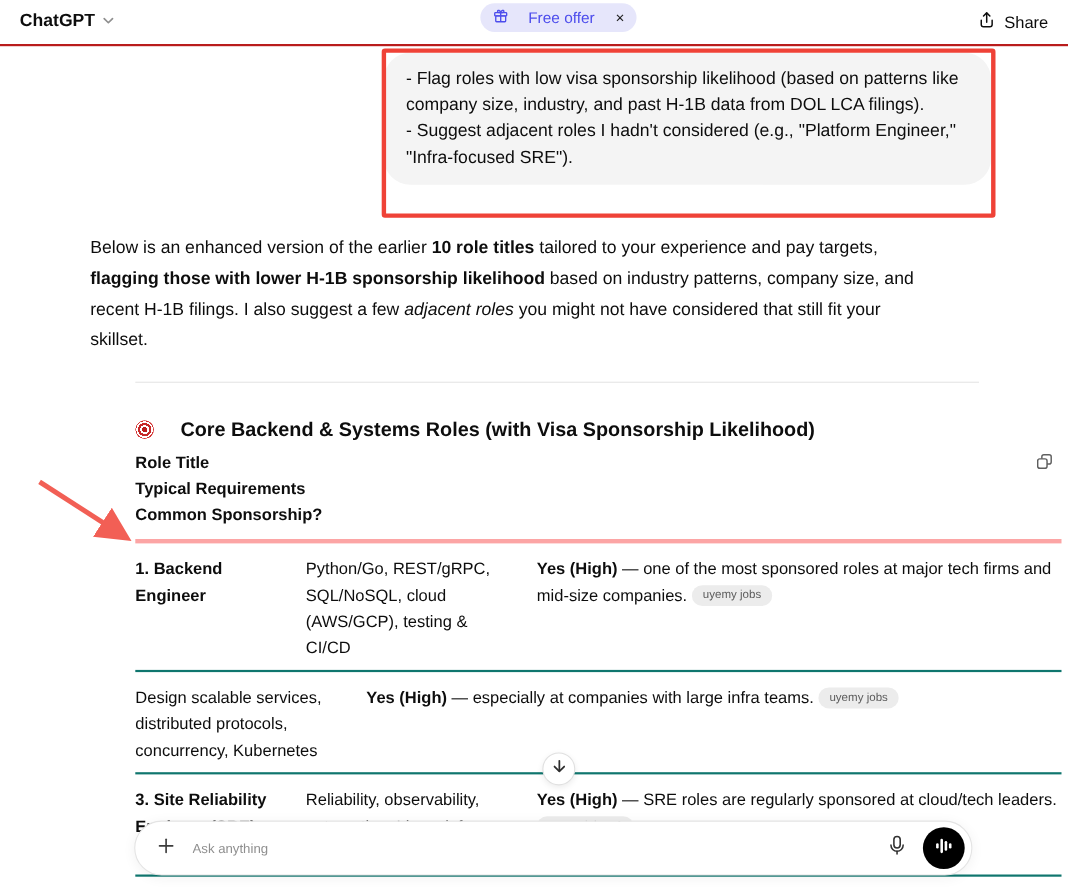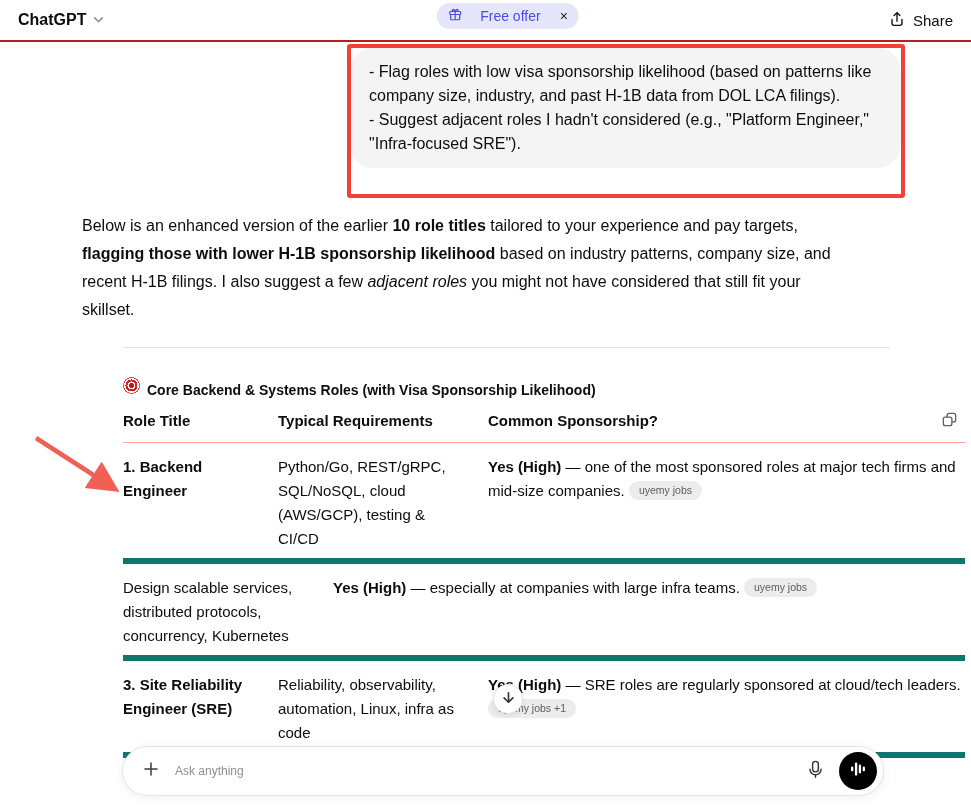--- a/index.html
+++ b/index.html
@@ -19,30 +19,30 @@
   .share-btn { margin-left:auto; display:flex; align-items:center; gap:7px; font-size:15px; cursor:pointer; }
 
   
   .user-row { width:778px; margin-left:123px; display:flex; justify-content:flex-end; padding-top:6px; }
   .bubble { background:#f4f4f4; border-radius:24px; padding:12px 20px; width:552px;
     font-size:16px; line-height:24px; }
   .intro { margin-left:82px; margin-top:44px; width:756px; font-size:16px; line-height:28px; }
   .intro .bold { font-weight:700; }
   .intro .italic { font-style:italic; }
   .divider { margin-left:123px; margin-top:23px; width:767px; border:none; border-top:1px solid #e5e5e5; }
-  .section-heading { margin-left:123px; margin-top:29px; display:flex; gap:7px;
-    font-size:14px; font-weight:700; line-height:26px; }
+  .section-heading { margin-left:123px; margin-top:29px; display:flex; align-items:center; gap:24px;
+    font-size:18px; font-weight:700; line-height:26px; }
   .target-icon { width:17px; height:17px; border-radius:50%; flex:0 0 auto;
     background:radial-gradient(circle at 50% 50%, #b91c1c 0 2.5px, #fff 2.5px 4px,
       #c62828 4px 6px, #fff 6px 7.5px, #d32f2f 7.5px 8.5px, transparent 8.5px); }
 
   
   .tbl { position:relative; margin-left:123px; margin-top:6px; width:842px; font-size:15px; line-height:24px; }
-  .tbl-head { display:flex; border-bottom:1px solid #fca5a5; padding:0 0 9px 0; font-weight:600; }
-  .tbl-row { display:flex; border-bottom:6px solid #0f766e; padding:12px 0 7px 0; }
+  .tbl-head { display:flex; border-bottom:4px solid #fca5a5; padding:0 0 9px 0; font-weight:600;flex-direction:column; }
+  .tbl-row { display:flex; border-bottom:2px solid #0f766e; padding:12px 0 7px 0; }
   .c1 { width:155px; padding-right:25px; }
   .tbl-row .c1 { font-weight:700; }
   .c2 { width:210px; padding-right:30px; }
   .c3 { flex:1; }
   .c3 strong { font-weight:700; }
   .badge { display:inline-block; background:#ececec; color:#5d5d5d; font-size:10.5px;
     line-height:1; padding:4px 10px; border-radius:10px; vertical-align:2px; white-space:nowrap; cursor:pointer; }
   .copy-btn { position:absolute; top:2px; right:7px; cursor:pointer; line-height:0; }
 
   

